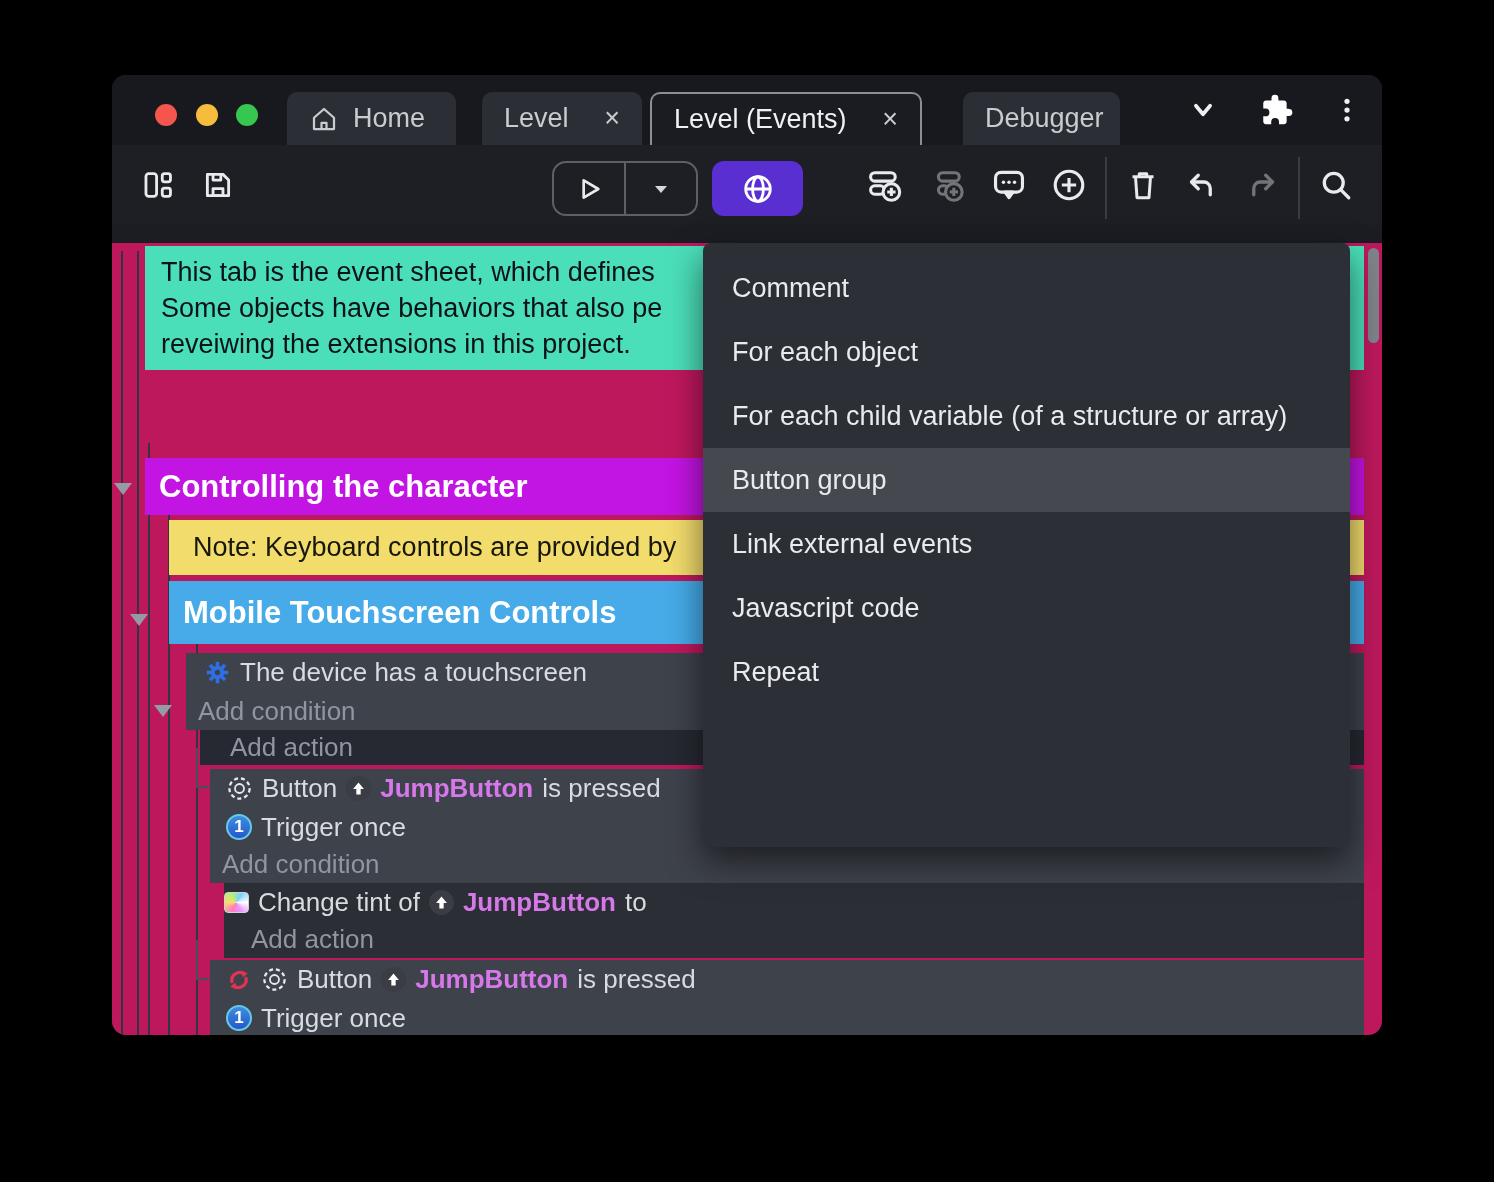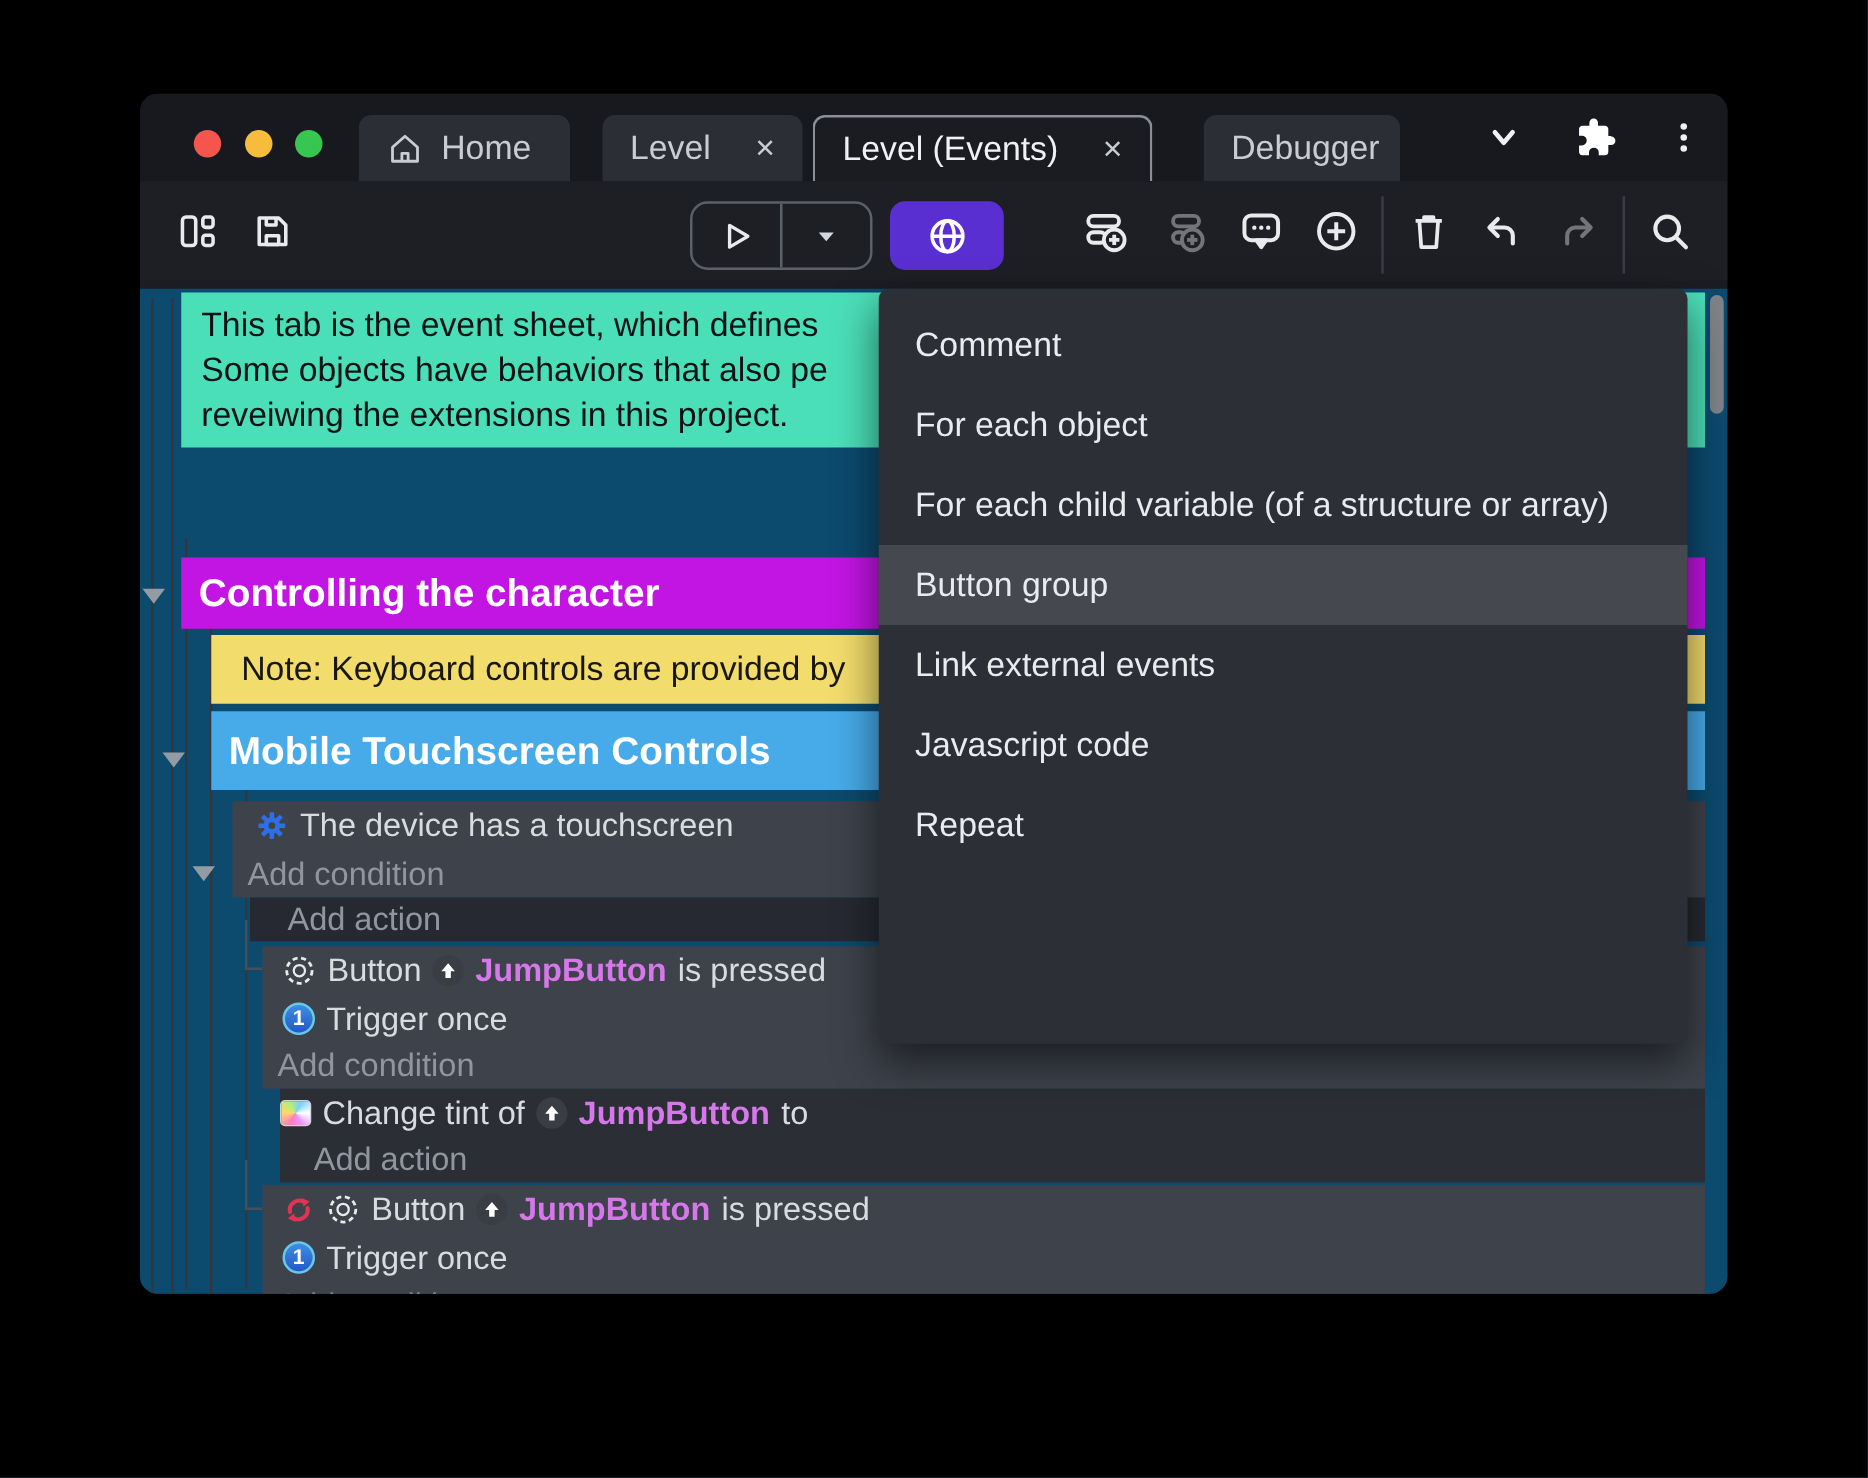--- a/index.html
+++ b/index.html
@@ -39,21 +39,21 @@
                border:2px solid #5c6067; border-radius:14px; display:flex; }
   .split-half { flex:1; display:flex; align-items:center; justify-content:center; }
   .split-div { width:2px; background:#5c6067; }
   .globe-btn { position:absolute; left:600px; top:16px; width:91px; height:55px;
                background:#5a2fd1; border-radius:12px; display:flex; align-items:center; justify-content:center; }
   .vdiv { position:absolute; top:12px; width:2px; height:62px; background:#3a3d44; }
 
   .dim { opacity:.42; }
 
   
-  .content { position:absolute; left:0; top:156px; width:1270px; height:810px; background:#0c4a6e; }
+  .content { position:absolute; left:0; top:168px; width:1270px; height:810px; background:#be185d; }
   .guide { position:absolute; width:2px; background:#33363d; }
   .tri { position:absolute; width:0; height:0; border-left:9px solid transparent;
          border-right:9px solid transparent; border-top:12px solid #959ba3; }
   .bracket { position:absolute; width:14px; border-left:2px solid #4a4e55; border-bottom:2px solid #4a4e55; }
 
   .blk { position:absolute; right:18px; overflow:hidden; white-space:nowrap; }
   .blk-comment { left:33px; top:3px;  height:124px; background:#4bdfb9; color:#0d1216;
                  font-size:27px; padding:8px 0 0 16px; line-height:36px; }
   .blk-group1  { left:33px; top:215px; height:57px; background:#c214e2; }
   .blk-note    { left:57px; top:277px; height:55px; background:#f2dc6c; color:#17170d;

